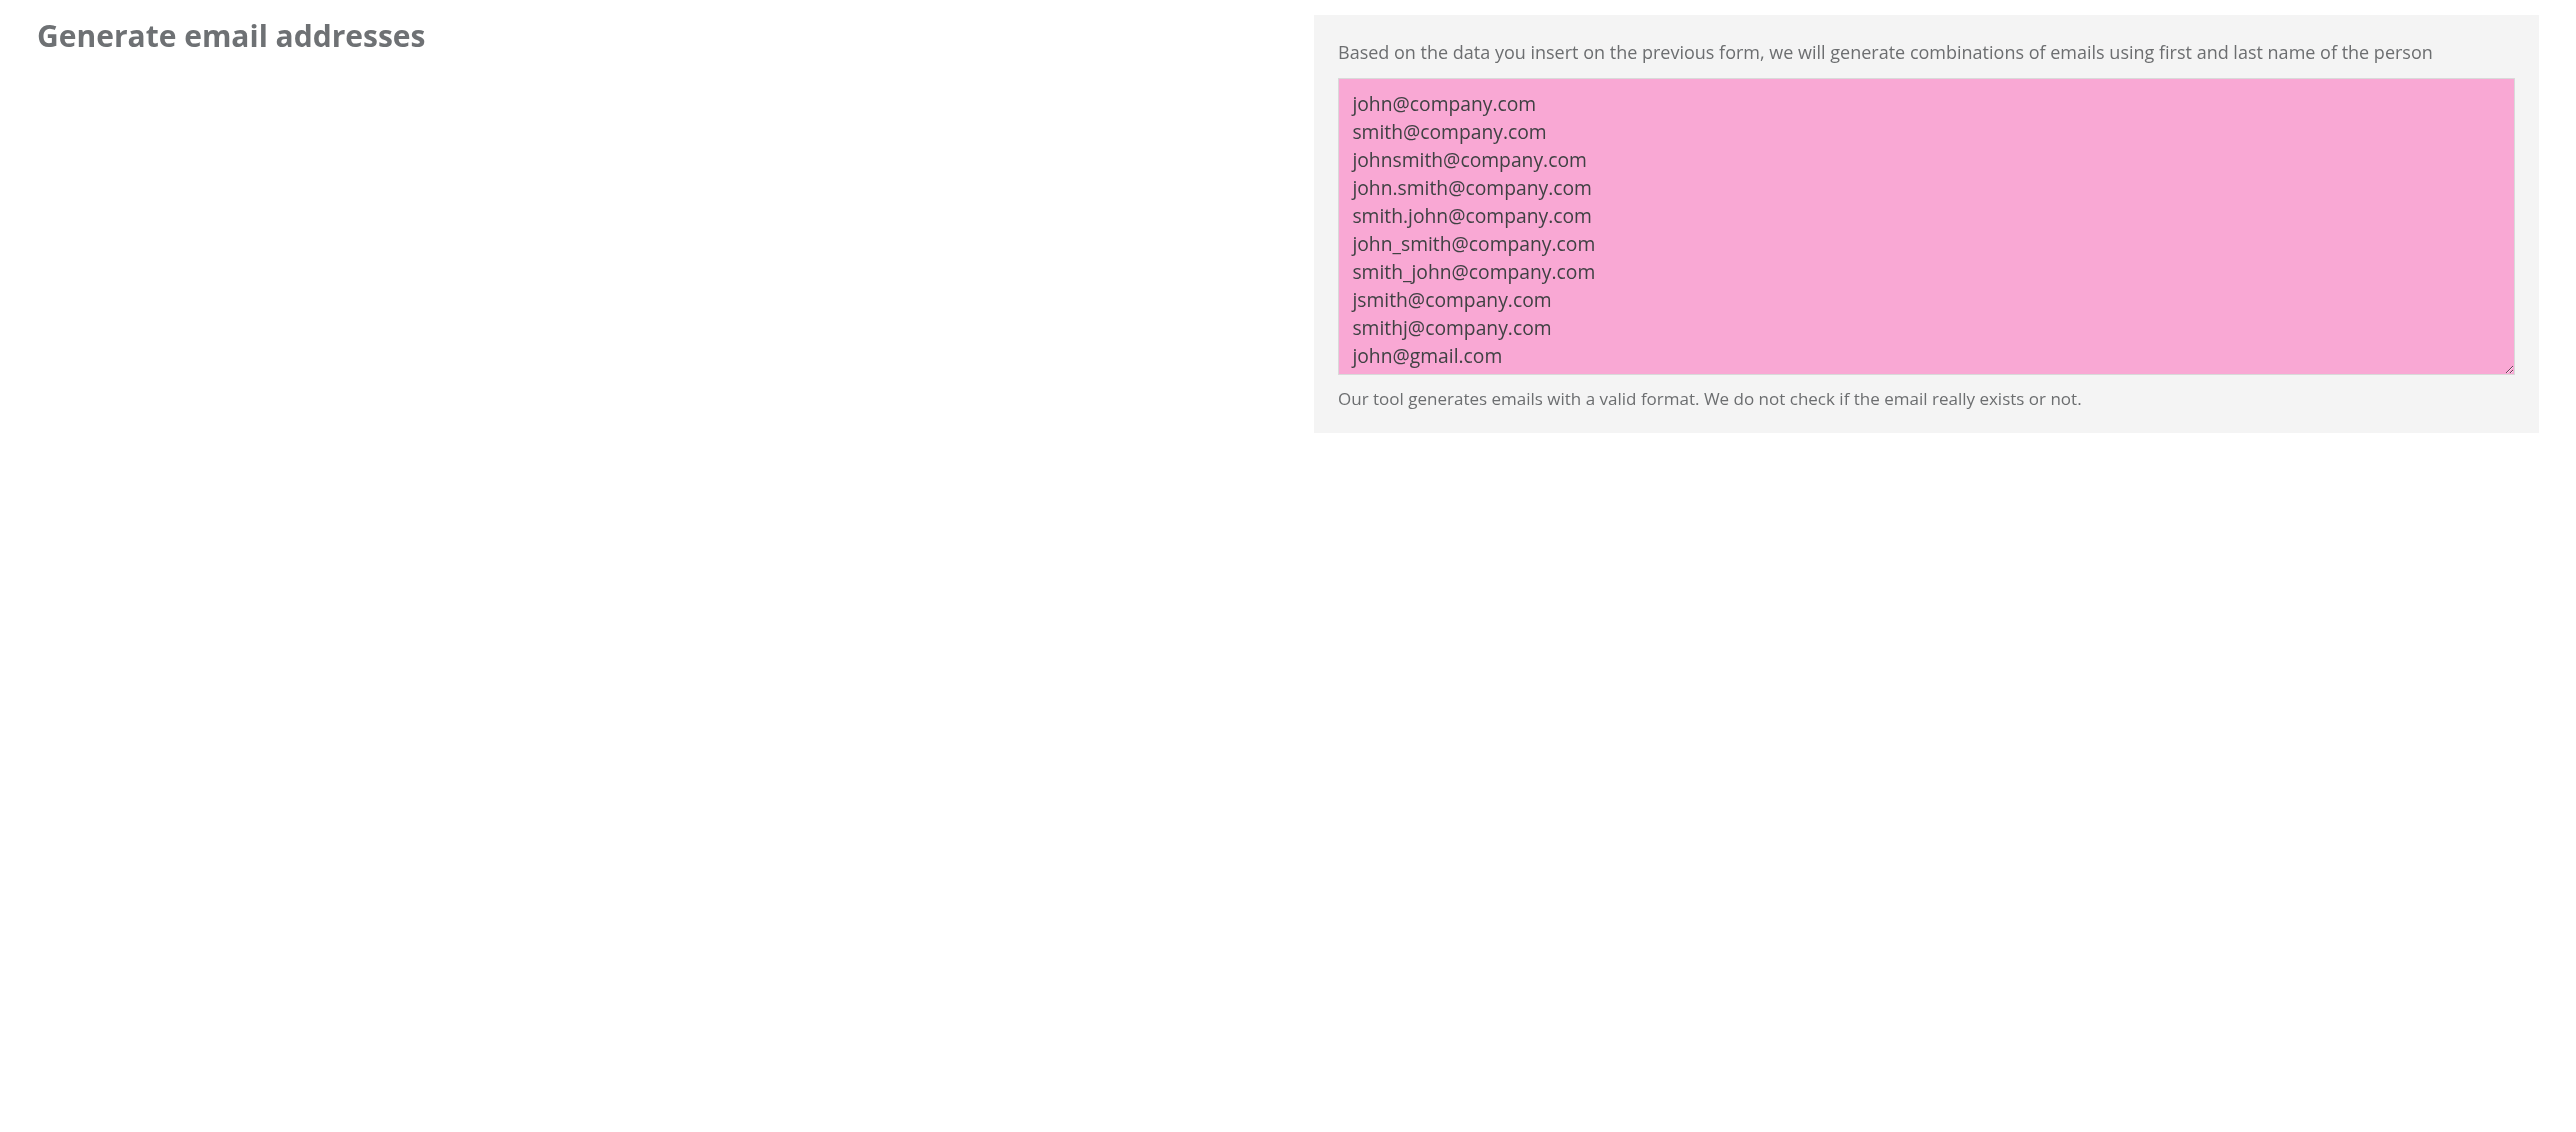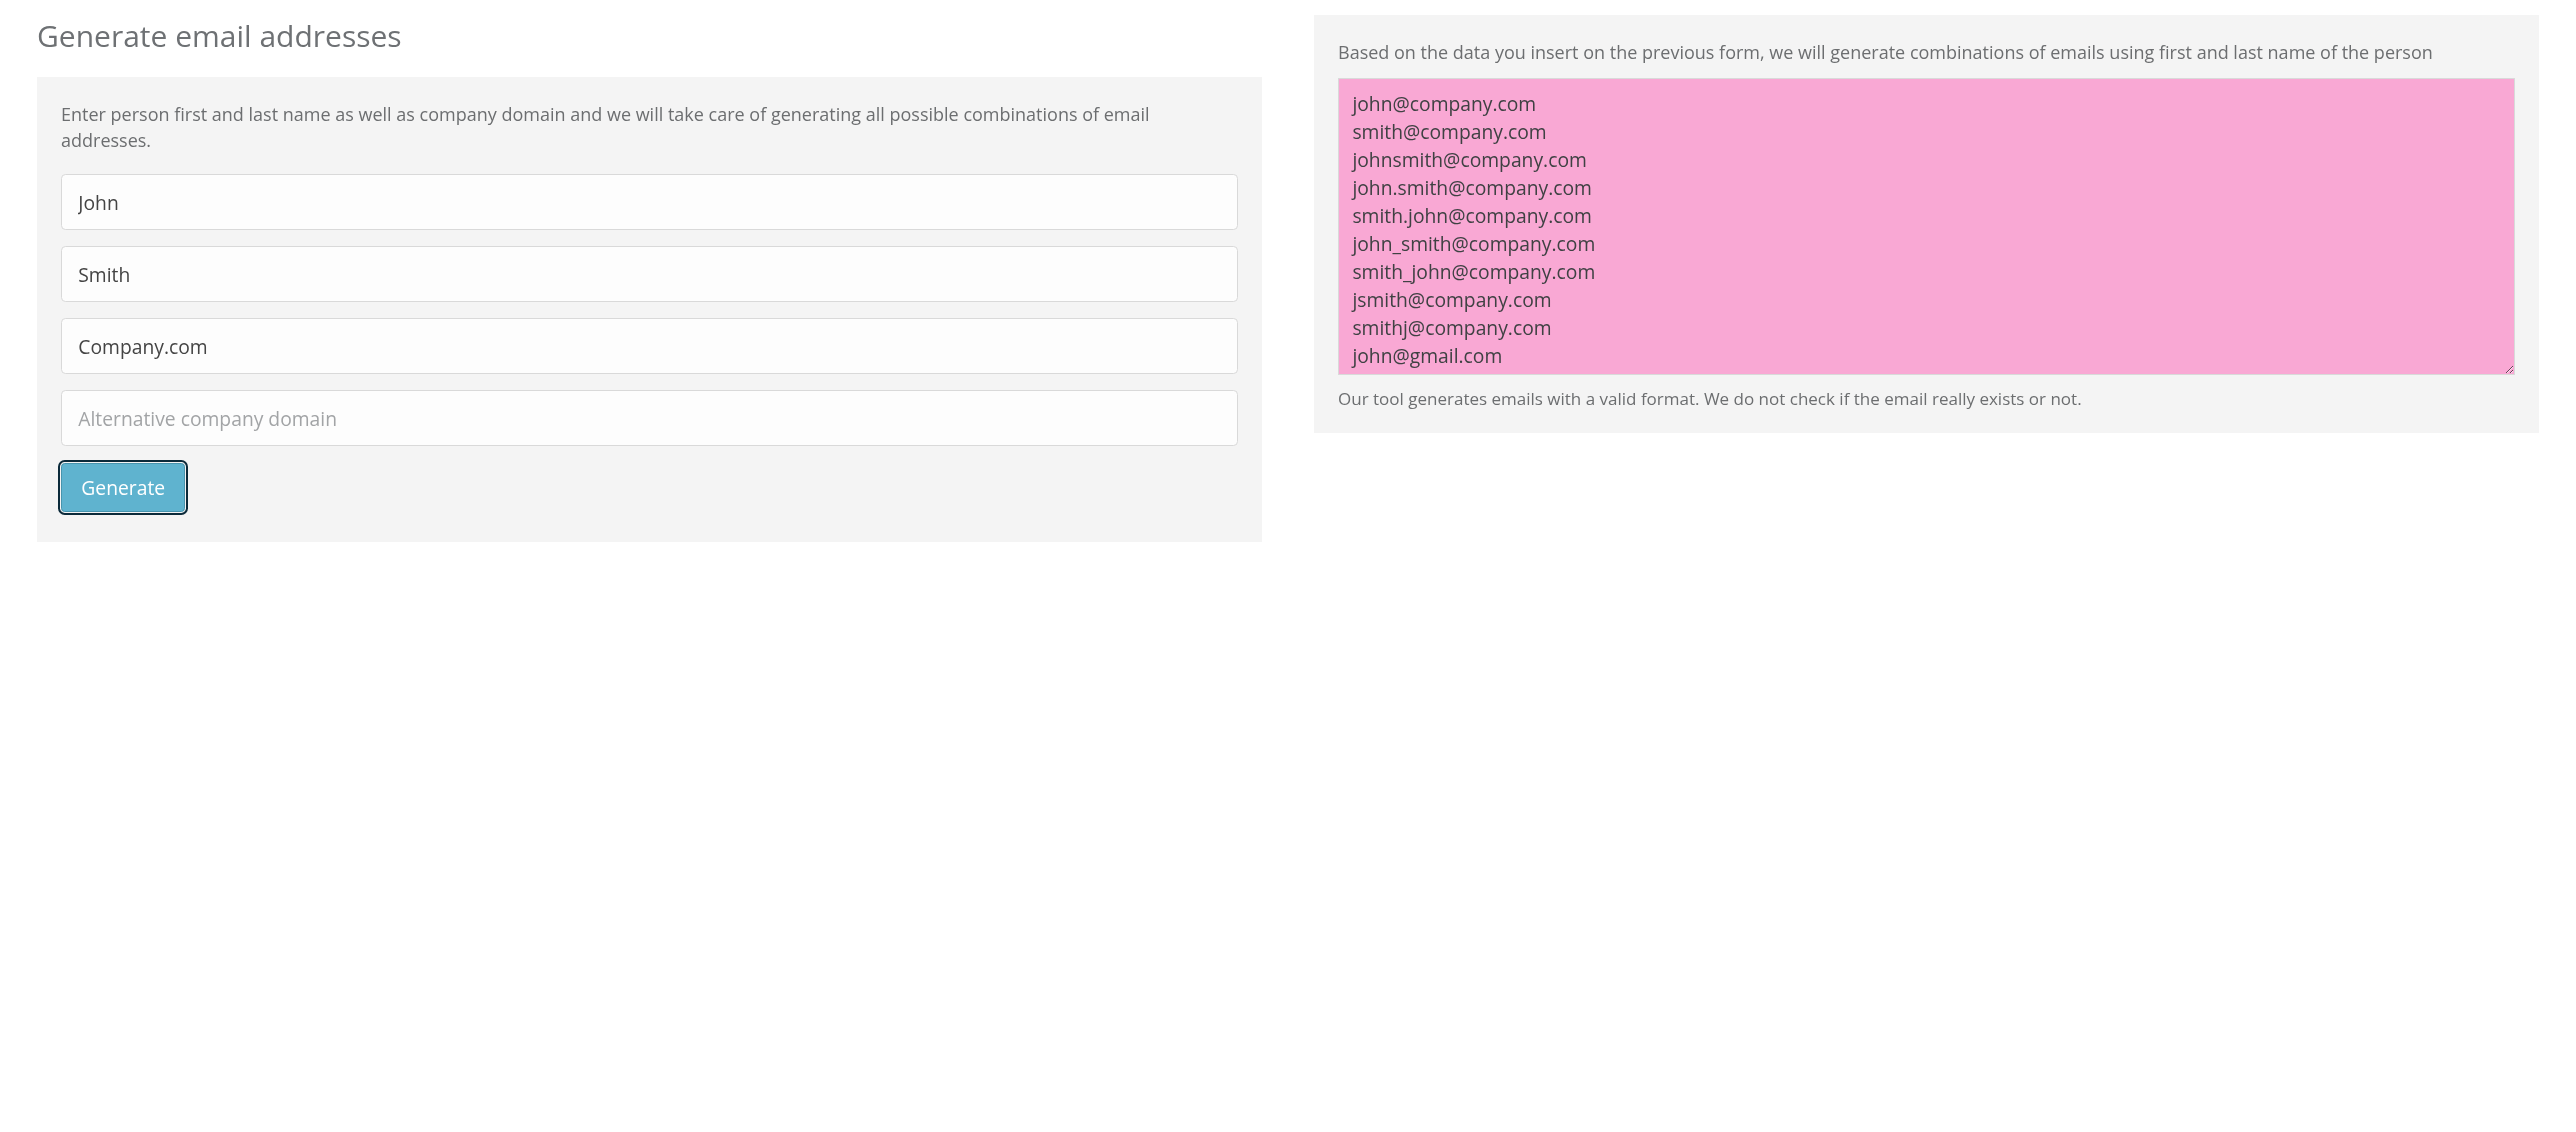--- a/index.html
+++ b/index.html
@@ -17,22 +17,22 @@
     display: flex;
     gap: 52px;
     max-width: 2576px;
   }
   .column {
     flex: 1;
     min-width: 0;
   }
   h2 {
     font-size: 30px;
-    font-weight: 400;
-    margin-bottom: 21px;
+    font-weight: 700;
+    margin-bottom: 4px;
     color: #6e7174;
   }
   h2.results-heading {
     color: #87c8b0;
   }
   .panel {
     background: #f4f4f4;
     padding: 24px 24px 30px 24px;
   }
   .results-panel {
@@ -94,33 +94,20 @@
     margin-top: 7.4px;
   }
 </style>
 </head>
 <body>
 
 <div class="container">
 
   <div class="column">
     <h2>Generate email addresses</h2>
-    <div class="panel">
-      <p class="description">Enter person first and last name as well as company domain and we will take care of generating all possible combinations of email addresses.</p>
-
-      <input type="text" class="form-input" value="John" placeholder="First name" style="">
-
-      <input type="text" class="form-input" value="Smith" placeholder="Last name" style="">
-
-      <input type="text" class="form-input" value="Company.com" placeholder="Company domain" style="">
-
-      <input type="text" class="form-input" value="" placeholder="Alternative company domain" style="">
-
-      <button class="generate-btn">Generate</button>
-    </div>
   </div>
 
   <div class="column">
     <div class="panel results-panel">
       <p class="description">Based on the data you insert on the previous form, we will generate combinations of emails using first and last name of the person</p>
 
       <textarea class="results-box" readonly="" style="">john@company.com
 smith@company.com
 johnsmith@company.com
 john.smith@company.com

